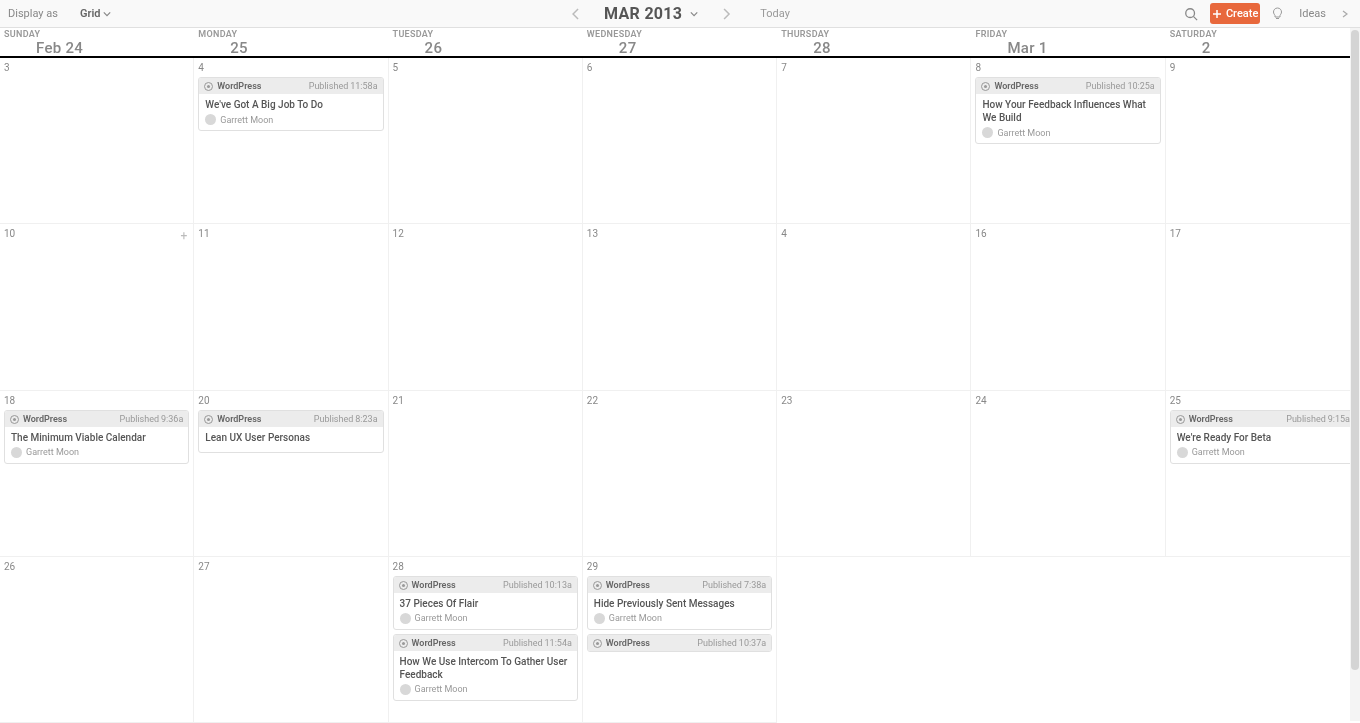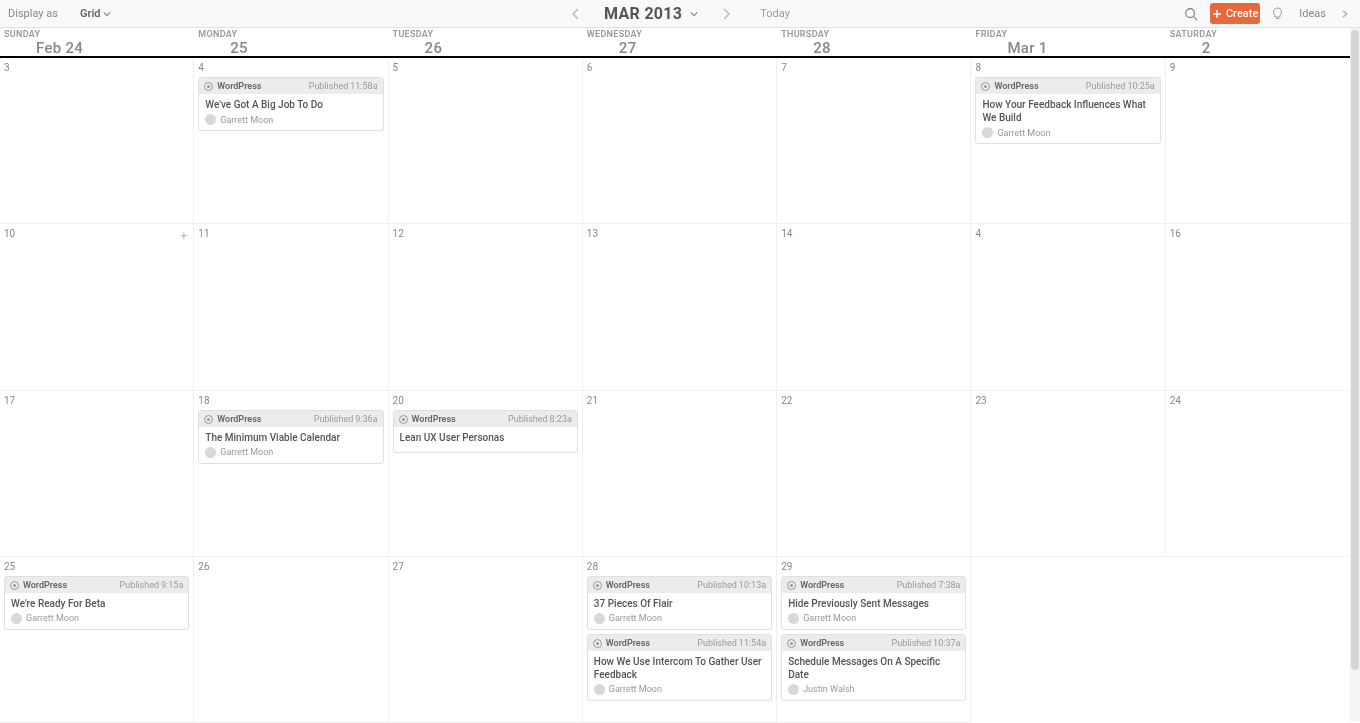--- a/index.html
+++ b/index.html
@@ -391,23 +391,20 @@
     <div class="cell">
       <div class="day-num">11</div>
     </div>
     <div class="cell">
       <div class="day-num">12</div>
     </div>
     <div class="cell">
       <div class="day-num">13</div>
     </div>
     <div class="cell">
-      <div class="day-num">14</div>
-    </div>
-    <div class="cell">
       <div class="day-num">4</div>
     </div>
     <div class="cell">
       <div class="day-num">16</div>
     </div>
     <div class="cell">
       <div class="day-num">17</div>
     </div>
     <div class="cell">
       <div class="day-num">18</div>
@@ -553,27 +550,20 @@
       </div>
       <div class="card">
         <div class="card-head">
           <div class="card-head-left">
             <span class="wp-icon"></span>
             <span>WordPress</span>
           </div>
           <div class="card-head-right">
             <span>Published</span>
             <span>10:37a</span>
-          </div>
-        </div>
-        <div class="card-body">
-          <div class="card-title">Schedule Messages On A Specific Date</div>
-          <div class="card-author">
-            <span class="avatar"></span>
-            <span>Justin Walsh</span>
           </div>
         </div>
       </div>
     </div>
   </div>
 
 <div class="scrollbar">
   <div class="scrollbar-thumb"></div>
 </div>
 

